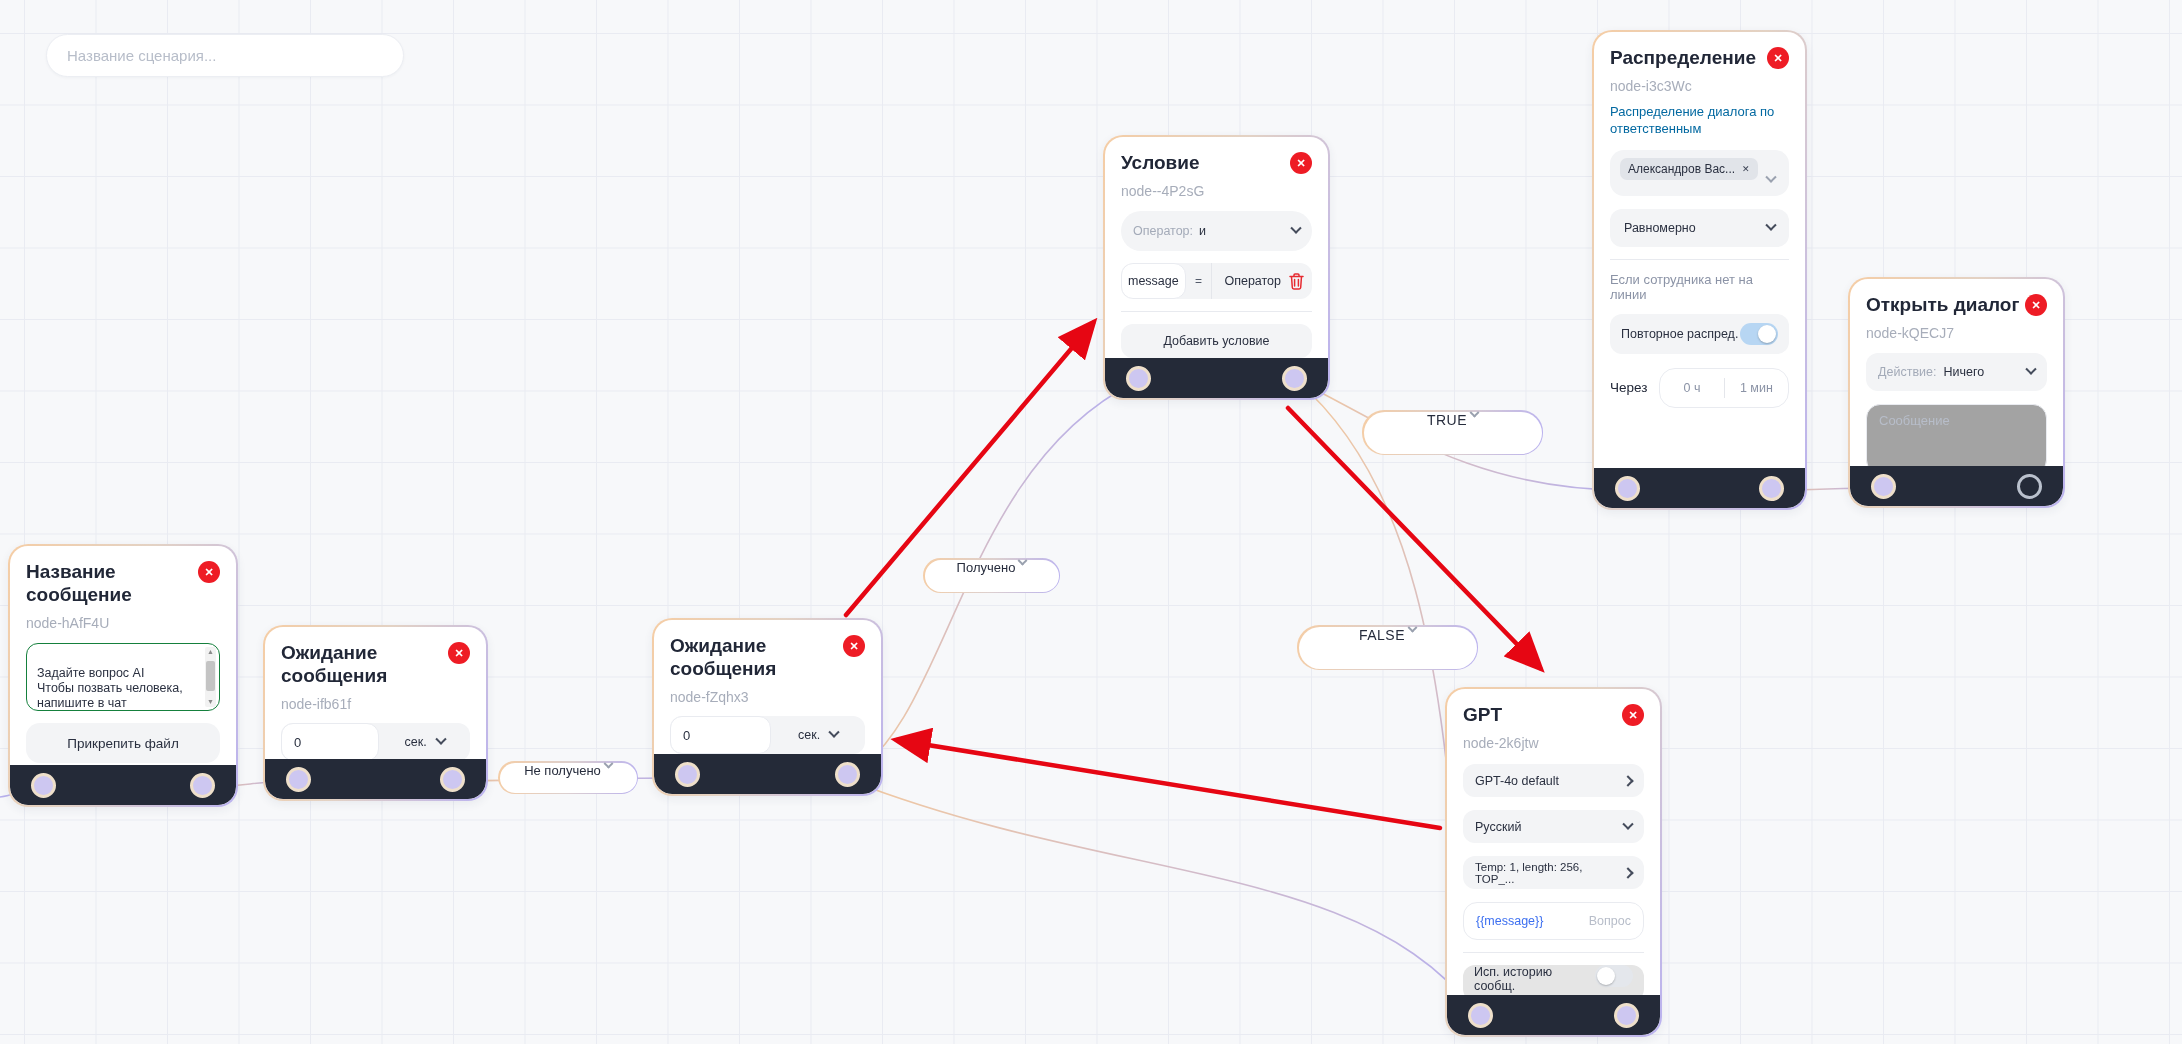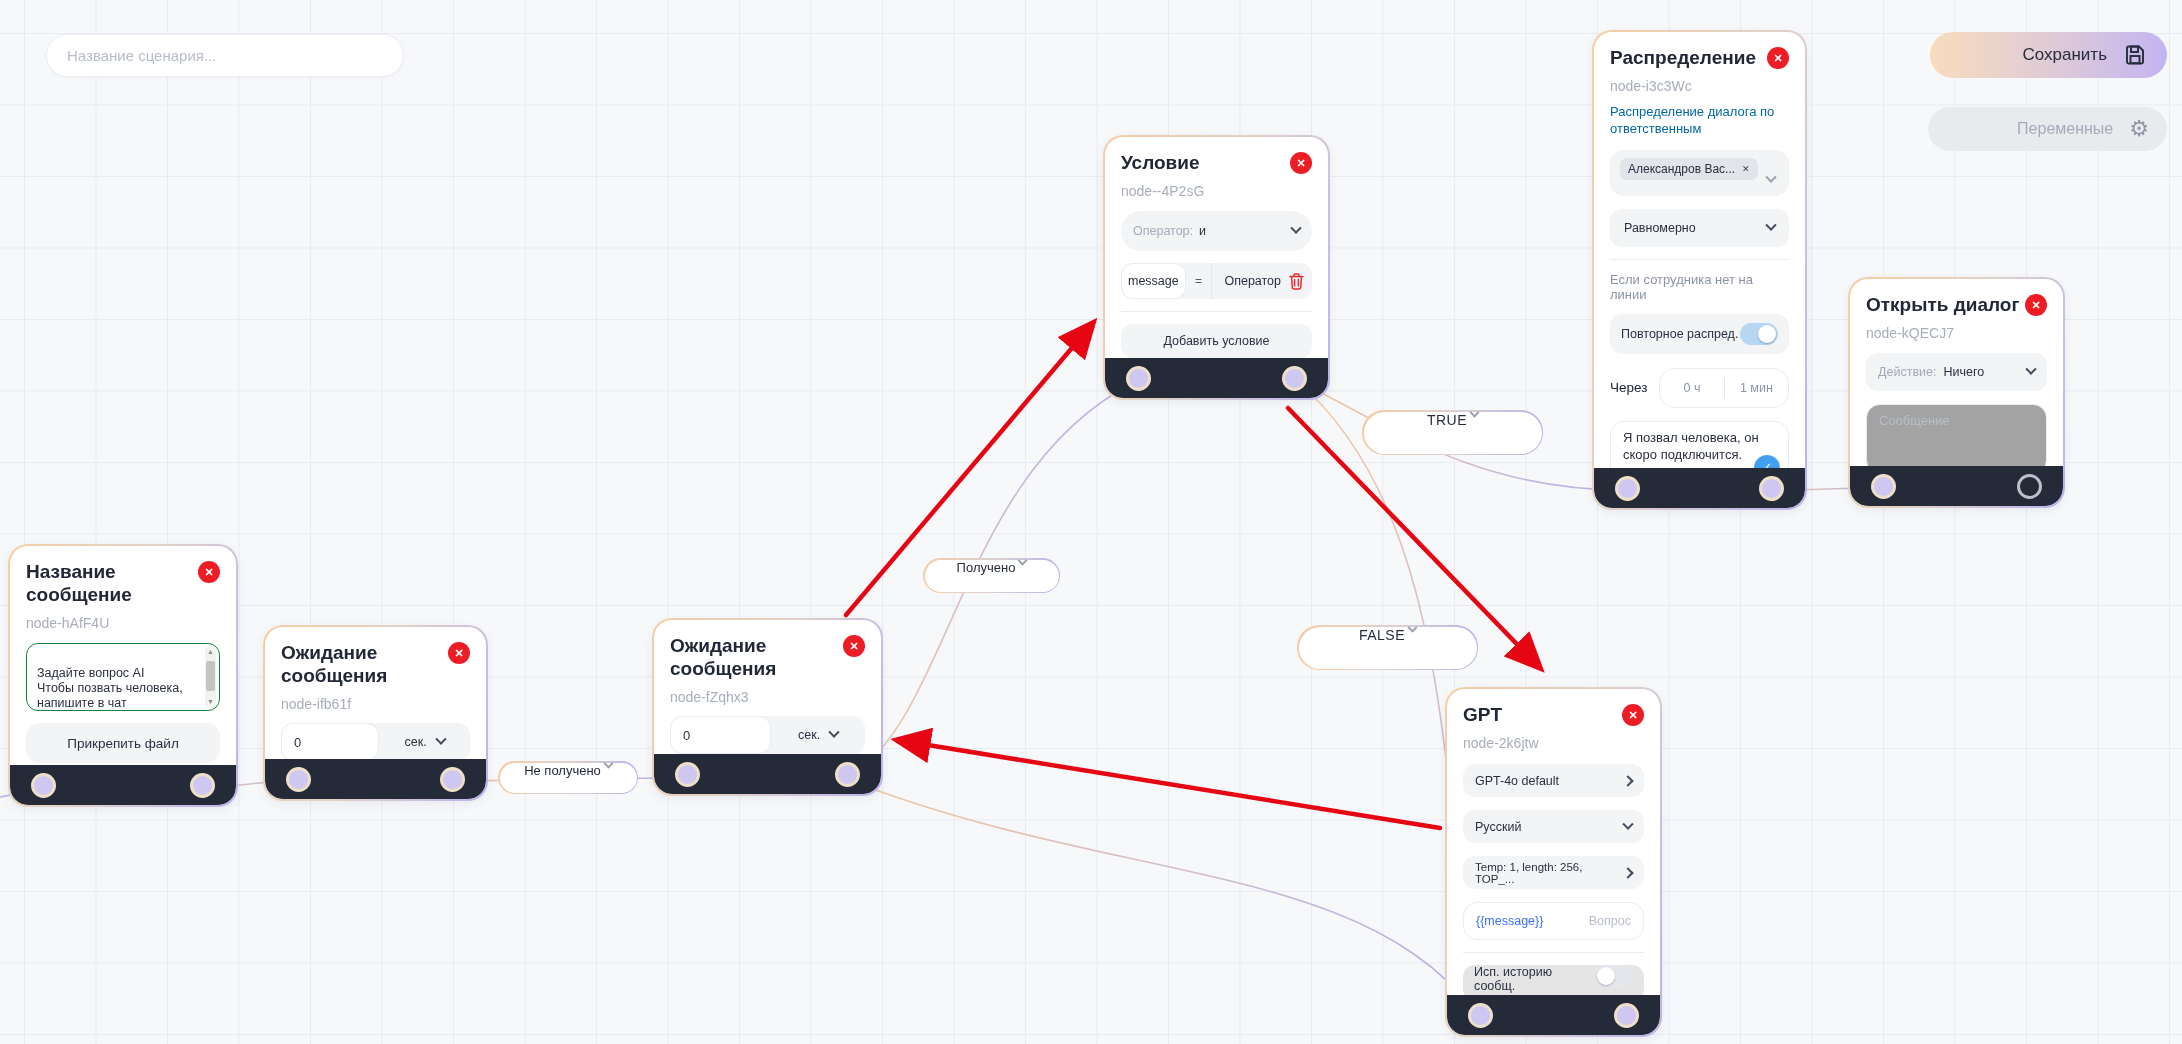--- a/index.html
+++ b/index.html
@@ -234,33 +234,21 @@
     <path d="M 454 781 C 530 780, 610 778, 684 778" stroke="url(#g3)" stroke-width="1.6" fill="none"></path>
     <path d="M 849 776 C 950 720, 960 470, 1135 382" stroke="url(#g4)" stroke-width="1.6" fill="none"></path>
     <path d="M 1296 380 C 1380 420, 1470 490, 1624 490" stroke="url(#g5)" stroke-width="1.6" fill="none"></path>
     <path d="M 1296 380 C 1460 520, 1440 820, 1477 1012" stroke="url(#g6)" stroke-width="1.6" fill="none"></path>
     <path d="M 849 780 C 1120 885, 1360 860, 1477 1014" stroke="url(#g7)" stroke-width="1.6" fill="none"></path>
     <path d="M 1773 490 C 1812 490, 1842 488, 1880 488" stroke="url(#g8)" stroke-width="1.6" fill="none"></path>
   </svg>
 
   <input class="scenario-input" placeholder="Название сценария..." style="">
 
-  <button class="btn-save">
-    <span class="lbl">Сохранить</span>
-    <svg width="24" height="24" viewBox="0 0 24 24">
-      <path d="M4 5 a1.5 1.5 0 0 1 1.5-1.5 H16 L20 7.5 V19 a1.5 1.5 0 0 1-1.5 1.5 H5.5 A1.5 1.5 0 0 1 4 19 Z" fill="none" stroke="#262c3c" stroke-width="1.9"></path>
-      <rect x="8" y="3.5" width="7" height="5.5" fill="none" stroke="#262c3c" stroke-width="1.9"></rect>
-      <rect x="7.5" y="13" width="9" height="7.2" fill="none" stroke="#262c3c" stroke-width="1.9"></rect>
-    </svg>
-  </button>
-
-  <button class="btn-vars">
-    <span class="lbl">Переменные</span>
-    <span class="gear">⚙</span>
-  </button>
+
 
   <div class="node" id="node-send">
     <div class="node-inner">
       <div class="title-row">
         <div class="node-title">Название сообщение</div>
         <div class="x-close">✕</div>
       </div>
       <div class="node-id">node-hAfF4U</div>
       <div class="msg-box">
         <span>Задайте вопрос AI
@@ -387,24 +375,20 @@
             <div class="knob"></div>
           </div>
       </div>
       <div class="after-row">
         <span class="lbl">Через</span>
         <div class="hm-box">
           <div class="cell">0 ч</div>
           <div class="vline"></div>
           <div class="cell">1 мин</div>
         </div>
-      </div>
-      <div class="dist-msg">
-        <span>Я позвал человека, он скоро подключится.</span>
-        <div class="check-circle">✓</div>
       </div>
       <div class="bar">
         <div class="port in"></div>
         <div class="port out"></div>
       </div>
     </div>
   </div>
 
   <div class="node" id="node-open">
     <div class="node-inner">

